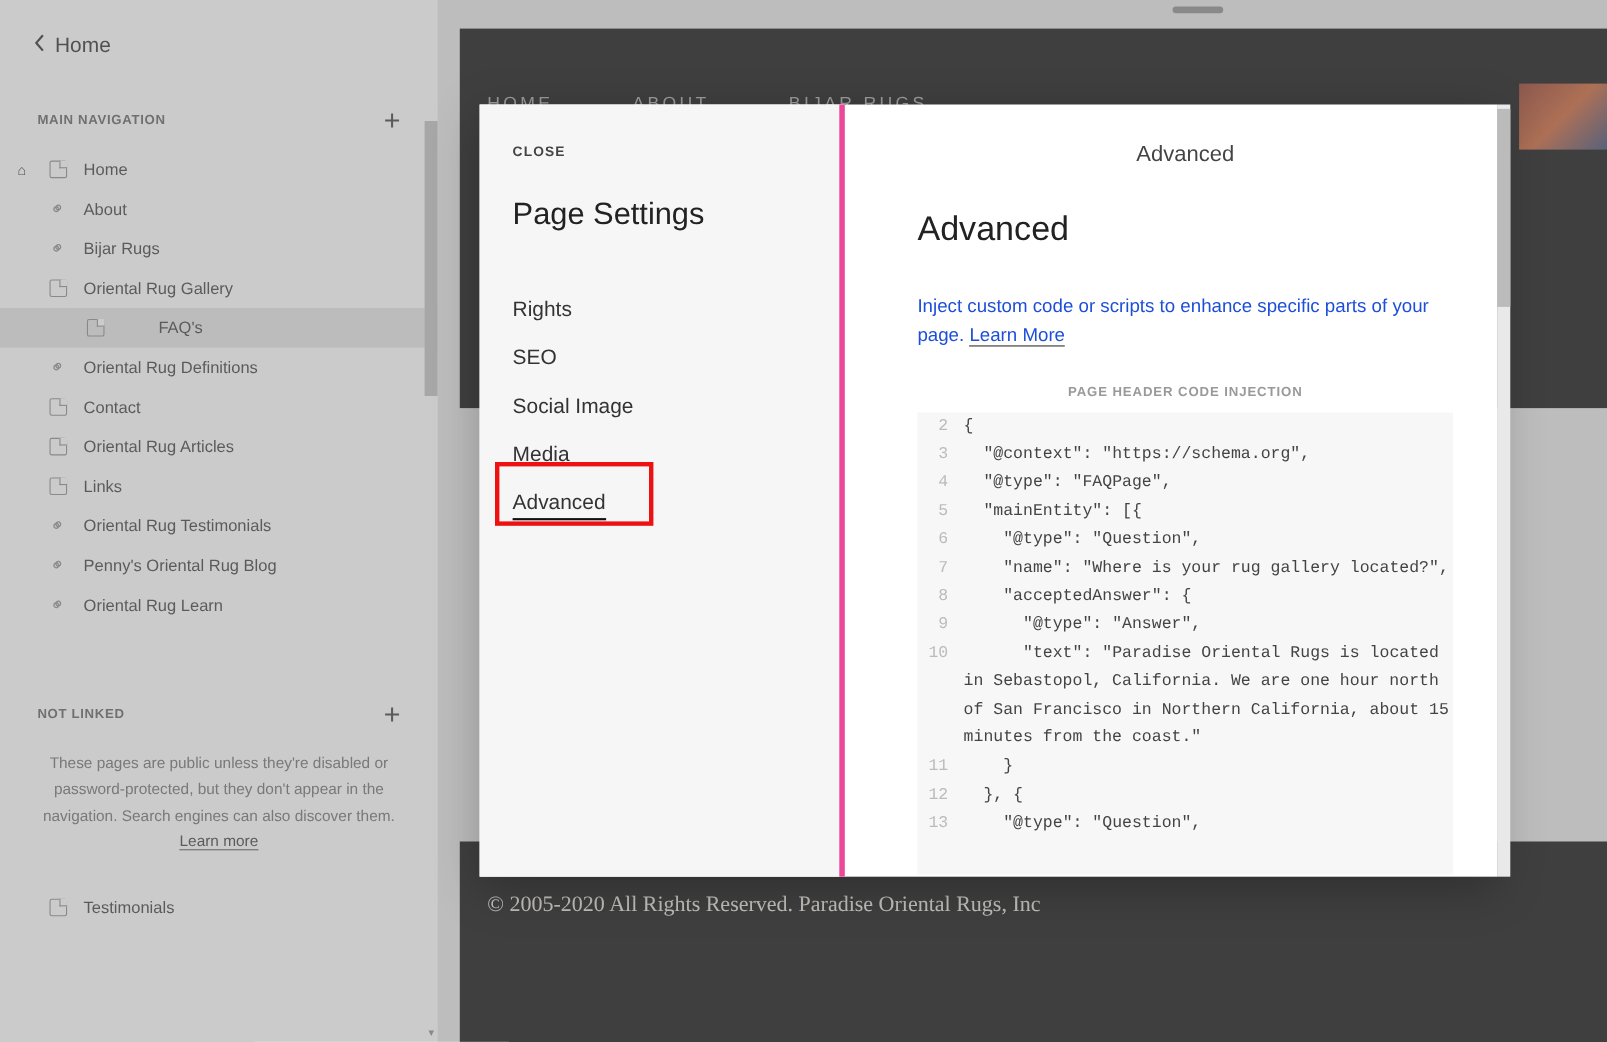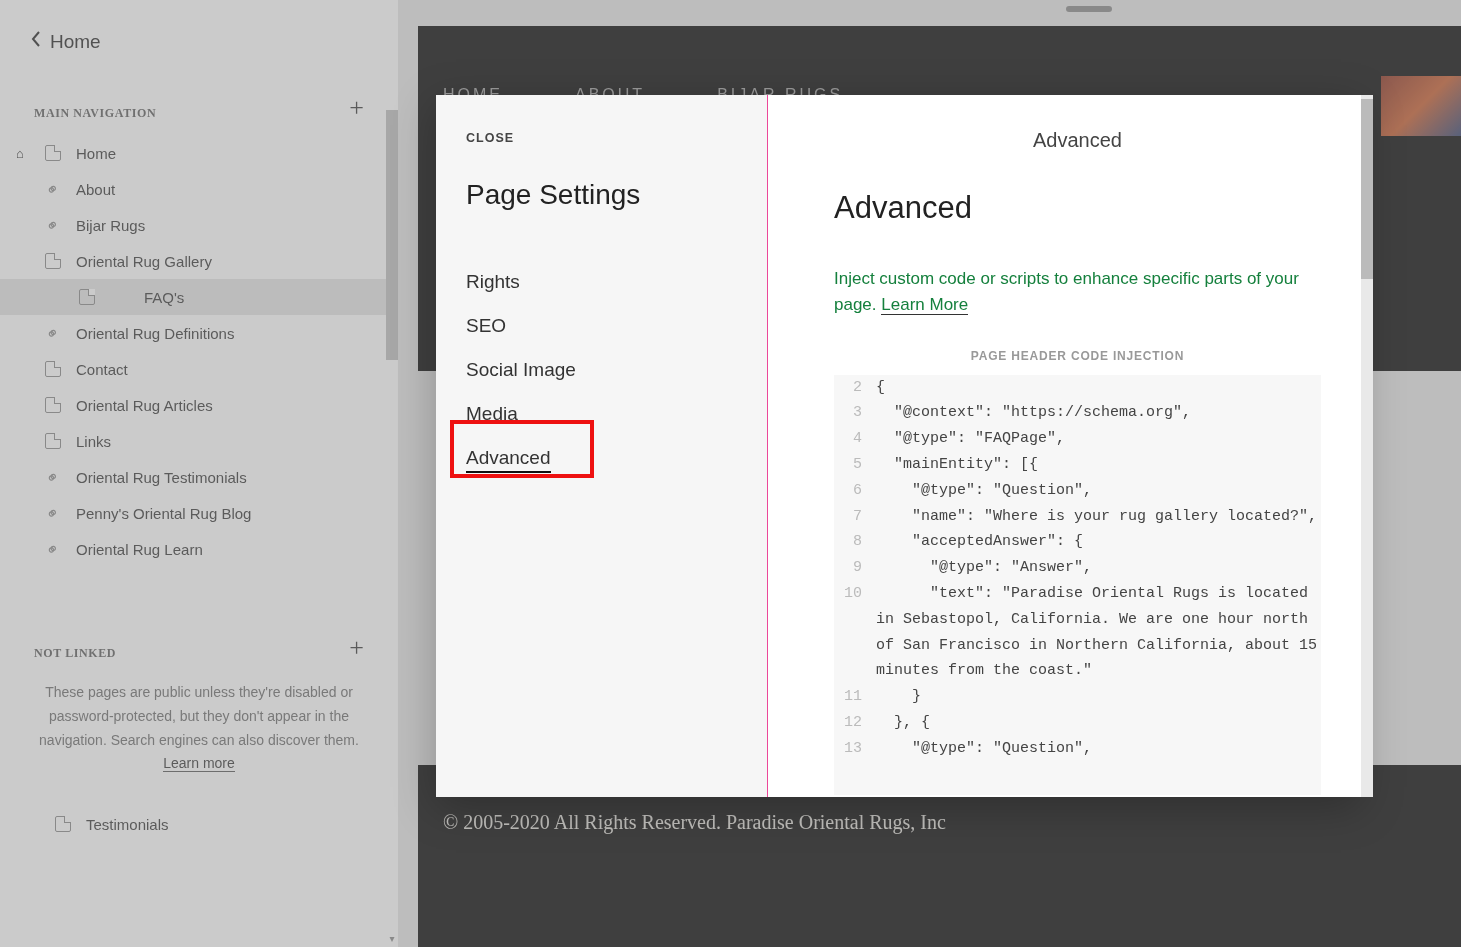--- a/index.html
+++ b/index.html
@@ -46,24 +46,23 @@
   align-items: center;
   gap: 8px;
   padding: 10px 34px 24px 30px;
   font-size: 19px;
   font-weight: 500;
   color: #222;
   cursor: pointer;
 }
 .section-header {
   display: flex;
-  align-items: flex-end;
+  align-items: center;
   justify-content: space-between;
   padding: 18px 34px 14px 34px;
-  font-family: Liberation Serif, serif;
 }
 .section-header .title {
   font-size: 12px;
   letter-spacing: 0.6px;
   font-weight: 600;
   color: #5a5a5a;
 }
 .plus-btn {
   font-size: 26px;
   font-weight: 300;
@@ -220,21 +219,21 @@
   top: 4px;
   width: 12px;
   height: 180px;
   background: #bbb;
 }
 .modal-left {
   width: 332px;
   height: 100%;
   background: #f6f6f6;
   padding: 36px 30px;
-  border-right: 1px solid #ec4899;
+  border-right: 5px solid #ec4899;
 }
 .close-label {
   font-size: 12.5px;
   letter-spacing: 1px;
   font-weight: 600;
   color: #444;
   cursor: pointer;
   margin-bottom: 34px;
 }
 .settings-title {
@@ -282,21 +281,21 @@
 }
 .panel-heading-big {
   font-size: 31px;
   font-weight: 500;
   color: #222;
   margin-bottom: 40px;
 }
 .panel-desc {
   font-size: 17px;
   line-height: 1.55;
-  color: #15803d;
+  color: #1d4ed8;
   margin-bottom: 30px;
 }
 .panel-desc .learn2 {
   border-bottom: 1px solid #333;
   cursor: pointer;
 }
 .code-label {
   font-size: 12px;
   letter-spacing: 0.8px;
   font-weight: 700;
@@ -437,21 +436,21 @@
     </div>
 
   <div class="section-header" style="margin-top:50px;">
     <span class="title">NOT LINKED</span>
     <span class="plus-btn">+</span>
   </div>
   <div class="not-linked-desc">
     <span>These pages are public unless they're disabled or password-protected, but they don't appear in the navigation. Search engines can also discover them. </span><span class="learn">Learn more</span>
   </div>
 
-  <div id="not-linked-list" style="margin-top:20px;padding-left:10px;">
+  <div id="not-linked-list" style="margin-top:20px;">
       <div class="nav-item">
         <span class="home-indicator"></span>
         <span class="icon-box">
           <span class="icon-page"></span>
         </span>
         <span>Testimonials</span>
       </div>
     </div>
 
   <div class="sidebar-scroll-track"></div>

